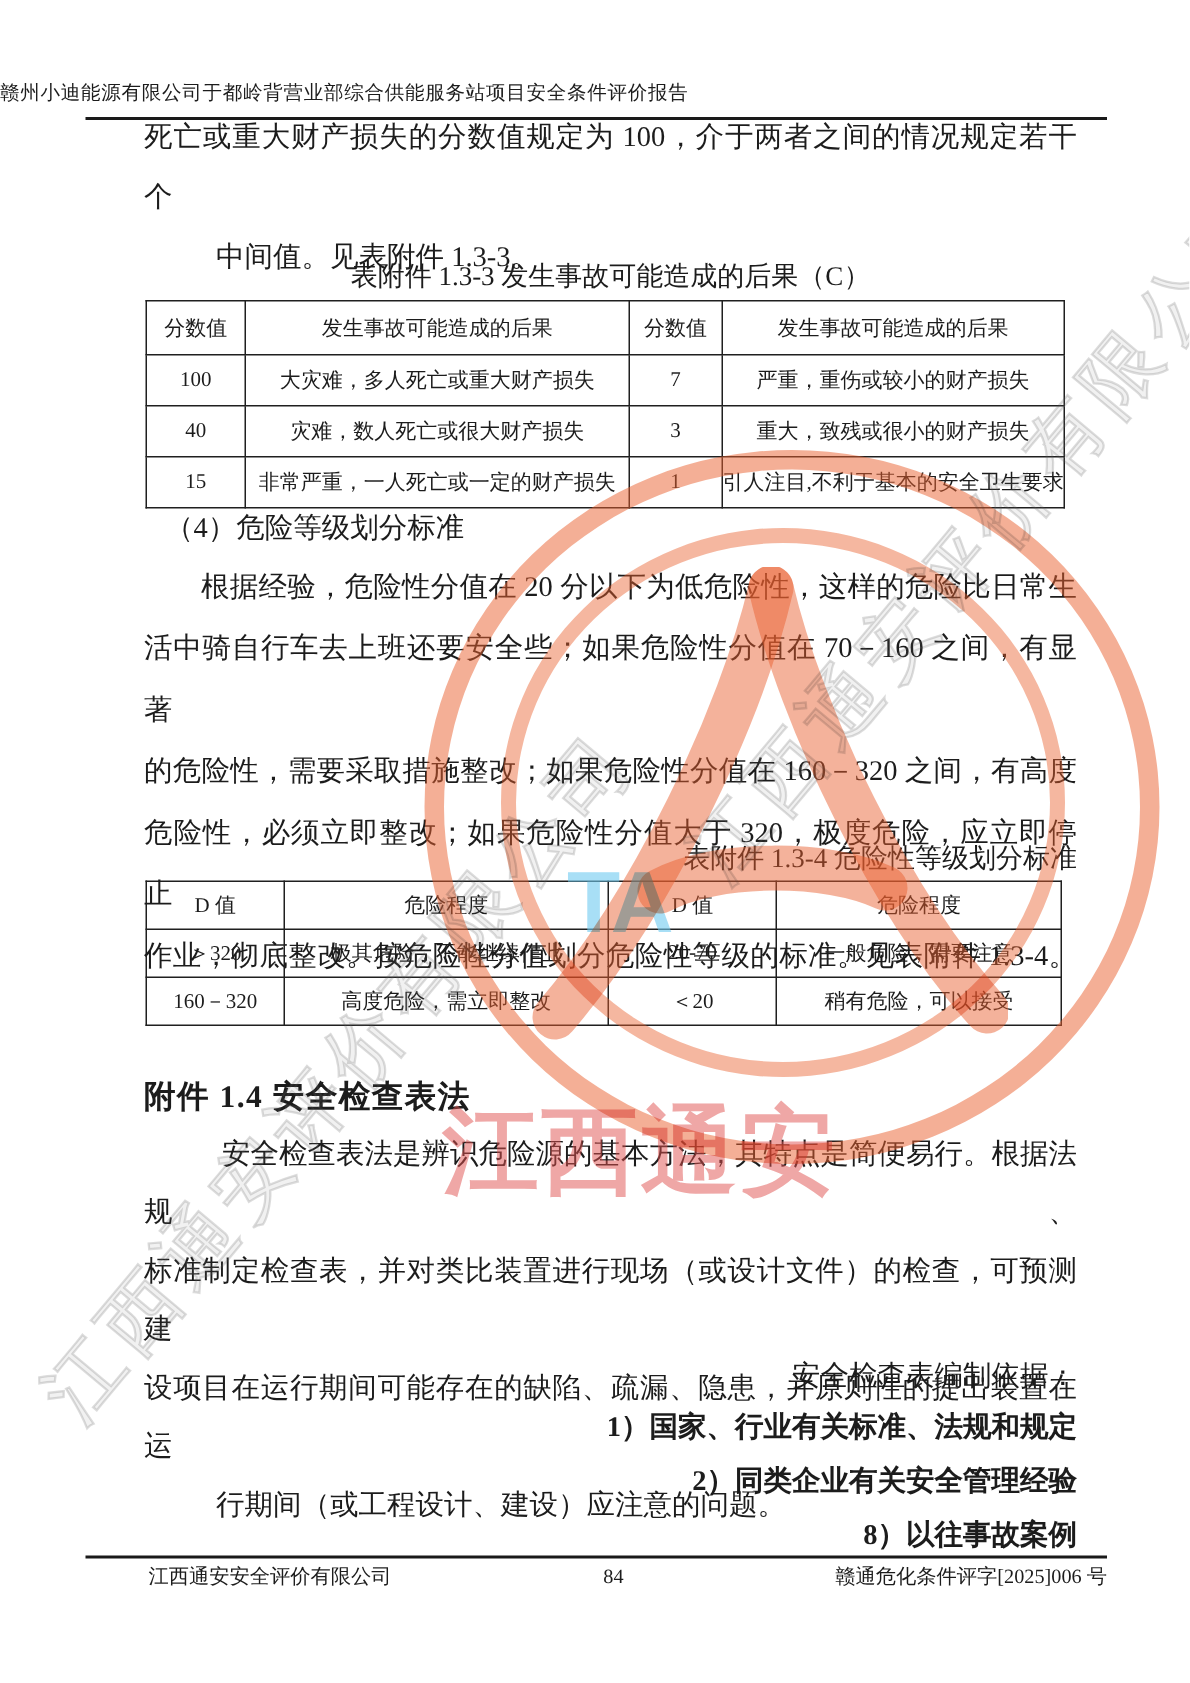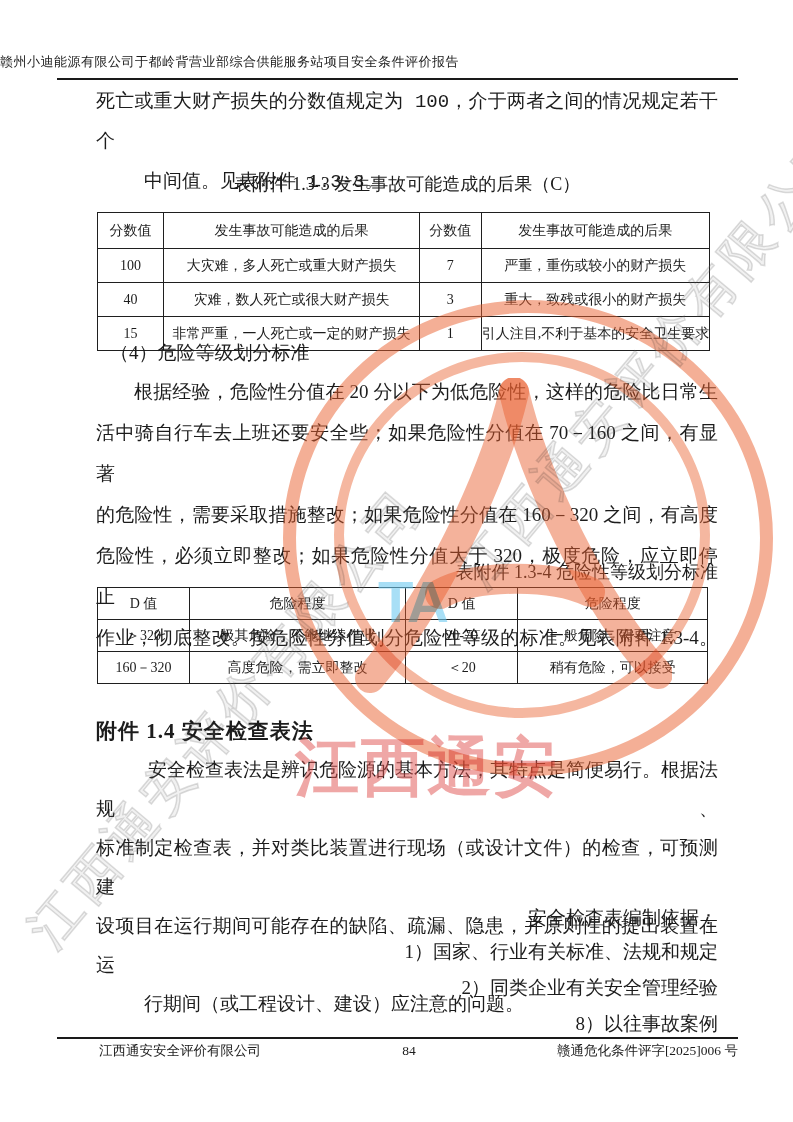--- a/index.html
+++ b/index.html
@@ -16,38 +16,38 @@
   .header-rule  { top:78px; left:57px; width:681px; border-top:2px solid #1a1a1a; height:0; }
   .footer-rule  { top:1037px; left:57px; width:681px; border-top:2px solid #1a1a1a; height:0; }
   .footer { top:1042px; left:99px; width:639px; display:flex; justify-content:space-between; align-items:center; font-size:13.5px; }
 
   
   .bodyblock { left:96px; width:622px; font-size:19px; }
   .jline { text-align:justify; text-align-last:justify; text-justify:inter-character; }
   .lline { text-align:left;margin-left:48px; }
   .indent2 { text-indent:2em;text-align:right; }
 
-  #para1 { top:82px;  line-height:40px;font-family:Liberation Mono, monospace; }
+  #para1 { top:72px;  line-height:40px; }
   #title1{ top:169px; height:30px; line-height:30px; text-align:center; font-size:18px; }
   #sec4  { top:336px; height:34px; line-height:34px; padding-left:14px; }
   #para2 { top:371px; line-height:41px; }
   #title2{ top:557px; height:30px; line-height:30px; text-align:right; font-size:18px; }
   #sec14 { top:714px; height:34px; line-height:34px; font-size:21px; font-weight:bold; letter-spacing:1px; }
   #para3 { top:750px; line-height:39px; }
   #basis { top:904px; height:28px; line-height:28px; }
-  #items div { height:36px; line-height:36px; }
+  #items div { height:36px; line-height:36px;font-weight:bold; }
   #items { top:934px; }
 
   
   .doc-table { border-collapse:collapse; table-layout:fixed; width:100%; font-size:14px; }
   .doc-table th, .doc-table td {
     border:1.5px solid #1f1f1f; text-align:center; vertical-align:middle;
     font-weight:normal; padding:0; overflow:hidden; white-space:nowrap;
   }
-  #table1-wrap { top:212px; left:97px; width:613px; }
+  #table1-wrap { top:200px; left:97px; width:613px; }
   #table1-wrap th { height:35px; }
   #table1-wrap td { height:33px; }
   #table2-wrap { top:587px; left:97px; width:611px; }
   #table2-wrap th { height:31px; }
   #table2-wrap td { height:31px; }
 
   
   .wm-layer { inset:0; pointer-events:none; z-index:5; }
   .wm { position:absolute; mix-blend-mode:multiply; }
   .wm-diag {

